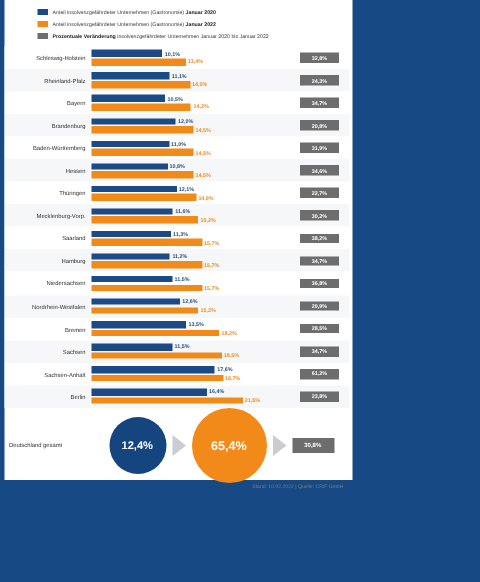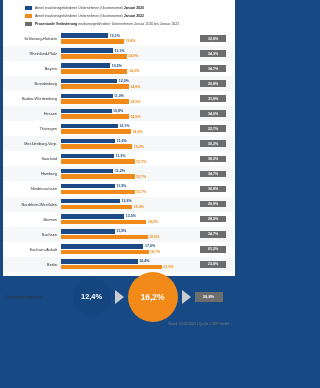--- a/index.html
+++ b/index.html
@@ -6,21 +6,21 @@
   body{
     width:238px;height:388px;overflow:hidden;
     background:#174a84;
     font-family:"Liberation Sans", sans-serif;
     -webkit-font-smoothing:antialiased;
   }
   .frame{width:238px;height:388px;box-sizing:border-box;padding:0 3px 3px 3px;background:#174a84;}
   .title-bar{height:13px;display:flex;align-items:center;padding-left:4px;gap:3px;}
   .title{color:#ffffff;font-size:7.1px;letter-spacing:.05px;white-space:nowrap;}
   .subtitle{color:#c8d6e6;font-size:3.9px;white-space:nowrap;}
-  .card{background:#ffffff;height:276px;box-sizing:border-box;display:flex;flex-direction:column;}
+  .card{background:#ffffff;height:320px;box-sizing:border-box;display:flex;flex-direction:column;}
 
   
   .legend{padding:4px 0 3px 22px;}
   .legend-row{display:flex;align-items:center;height:8px;gap:3px;}
   .swatch{width:7px;height:4px;flex:0 0 auto;}
   .sw-blue{background:#1b4a87;}
   .sw-orange{background:#f18a19;}
   .sw-gray{background:#6d6d6d;}
   .legend-text{font-size:3.5px;color:#3a3a3a;white-space:nowrap;}
   .legend-text b{color:#1a1a1a;}
@@ -336,21 +336,21 @@
             <div class="badge">23,8%</div>
           </div>
         </div>
       </div>
 
     <div class="summary">
       <div class="sum-label">Deutschland gesamt</div>
       <div class="sum-body">
         <div class="circ circ-blue">12,4%</div>
         <div class="arrow"></div>
-        <div class="circ circ-orange">16,2%</div>
+        <div class="circ circ-orange">65,4%</div>
         <div class="arrow"></div>
         <div class="sum-badge">30,8%</div>
       </div>
     </div>
 
     <div class="footer">
       <span class="footer-text">Stand: 10.02.2022 | Quelle: CRIF GmbH</span>
     </div>
 
   </div>

